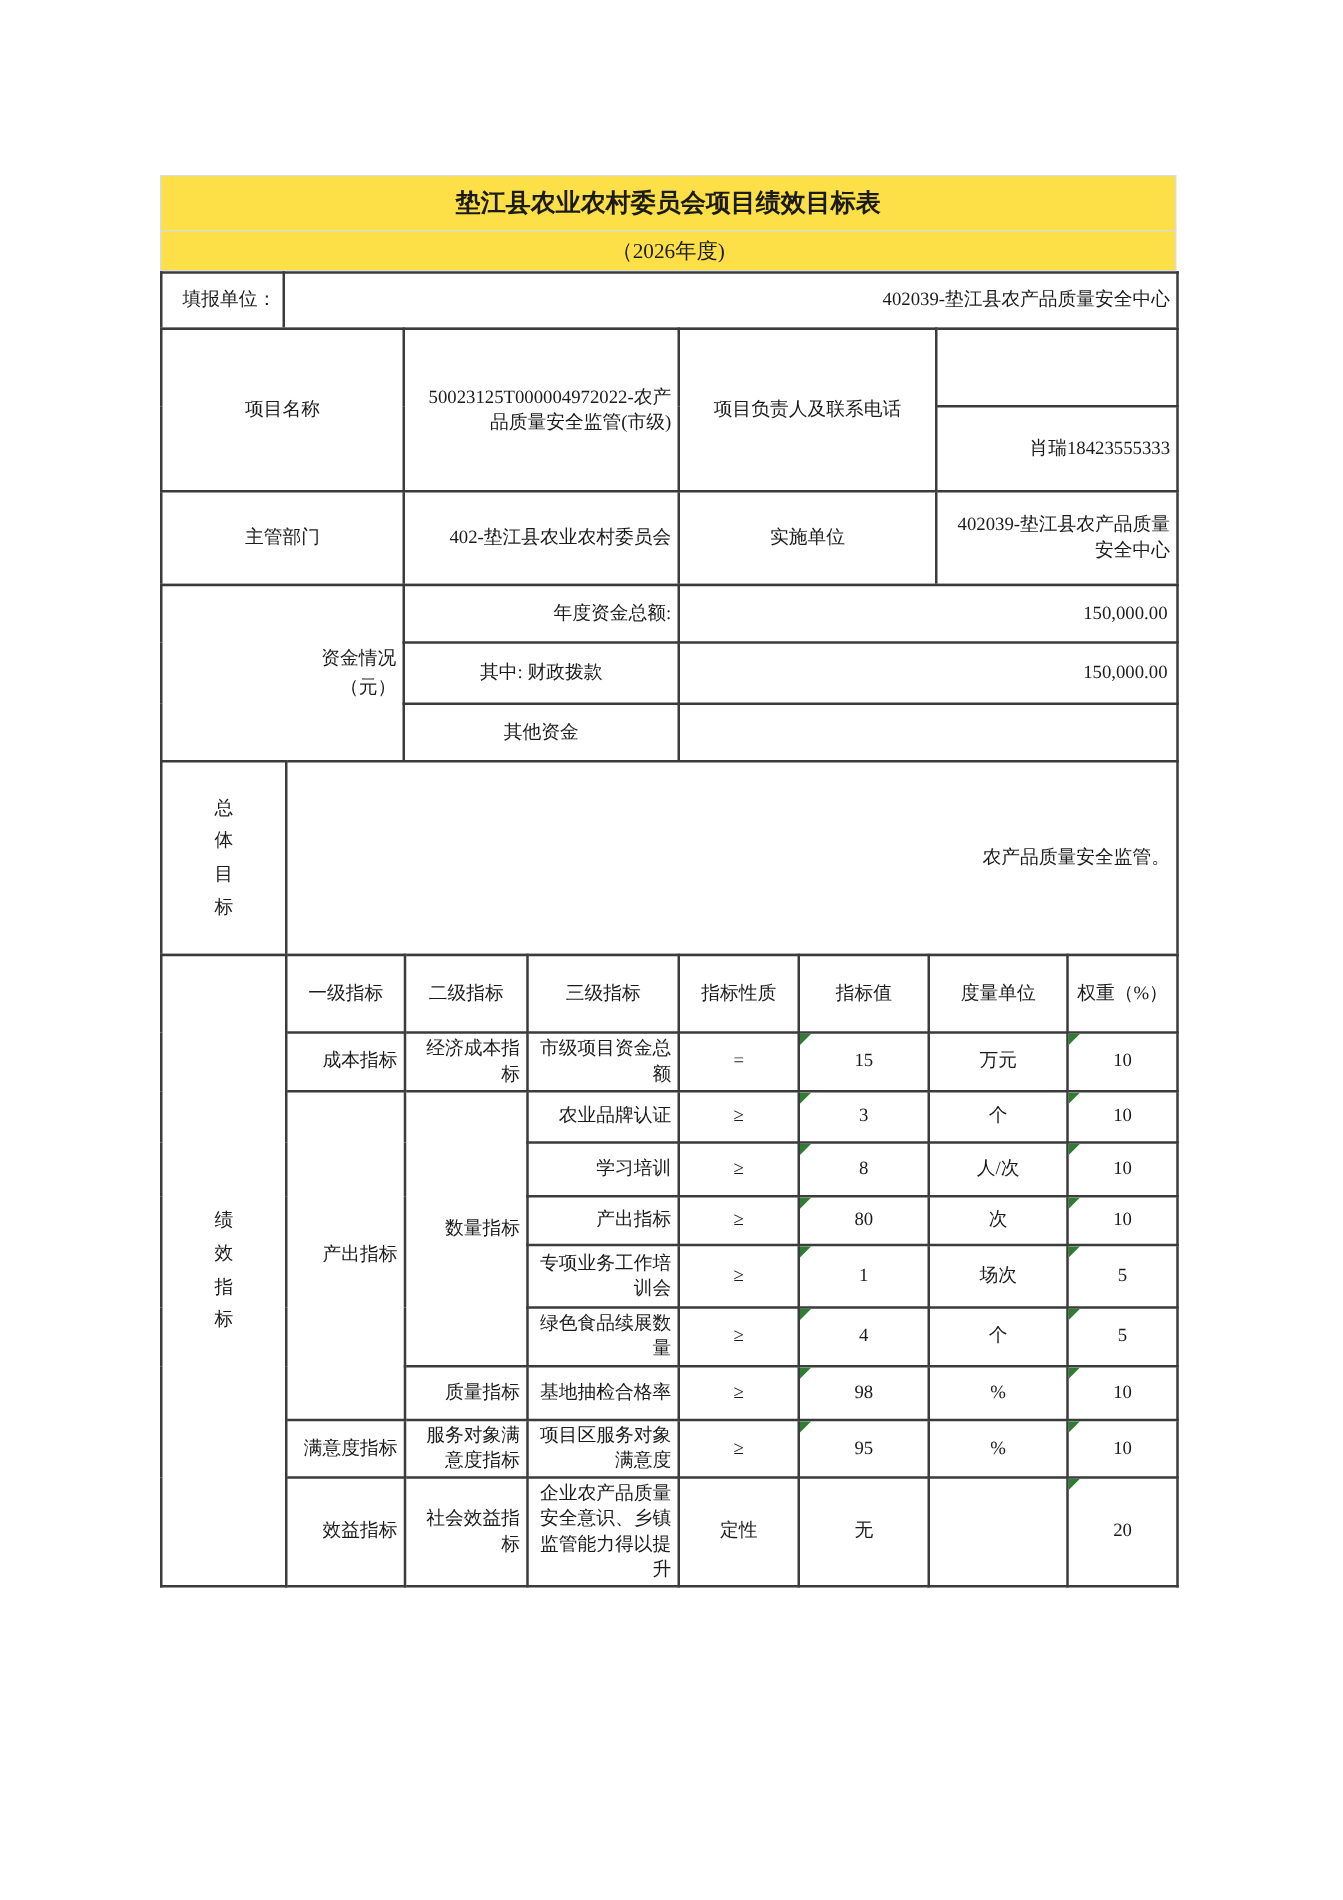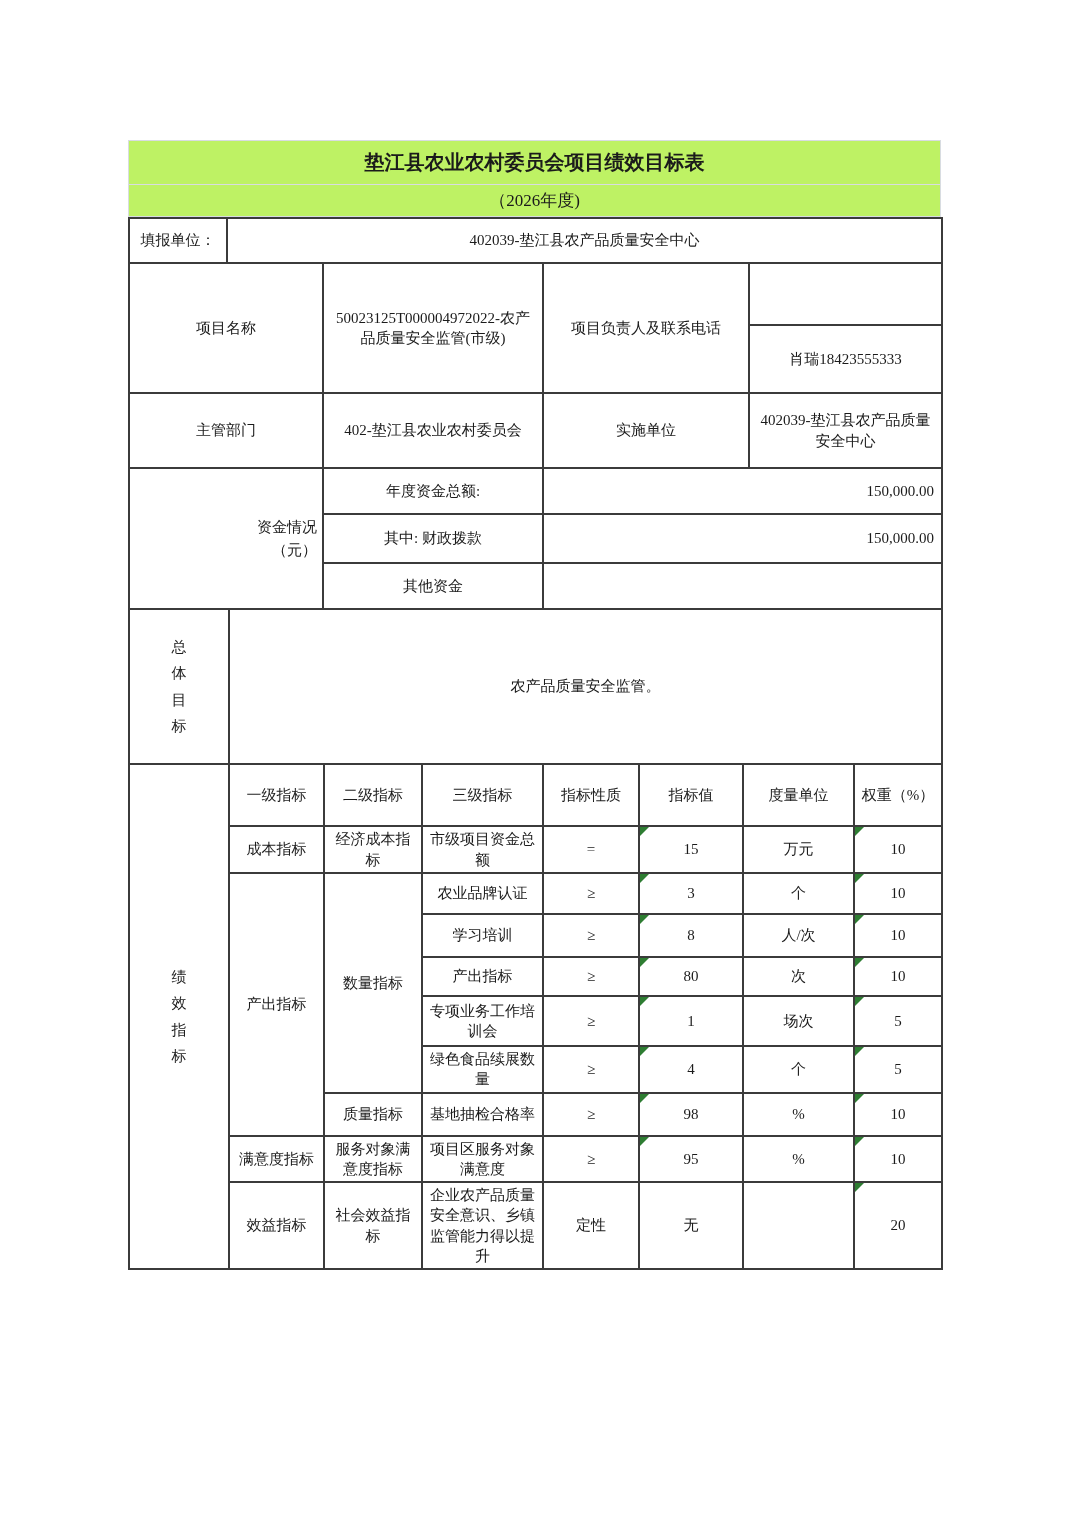--- a/index.html
+++ b/index.html
@@ -1,30 +1,30 @@
 <!DOCTYPE html>
 <html><head>
 <meta charset="utf-8">
 <style>
   html,body{margin:0;padding:0;}
   body{
     width:1074px;height:1520px;background:#ffffff;position:relative;
     font-family:"Liberation Serif","DejaVu Serif",serif;color:#1b1b1b;
   }
   .sheet{position:absolute;left:128px;top:140px;width:813px;}
-  .band{box-sizing:border-box;border:1px solid #d8dce1;display:flex;align-items:center;justify-content:center;background:#bef264;}
+  .band{box-sizing:border-box;border:1px solid #d8dce1;display:flex;align-items:center;justify-content:center;background:#fde047;}
   .band-title{height:45px;font-size:20px;font-weight:bold;}
   .band-sub{height:33px;margin-top:-1px;font-size:17px;font-weight:normal;}
   table{border-collapse:collapse;table-layout:fixed;width:813px;background:#fff;}
   table.dark{margin-top:-2px;}
   table.first-dark{margin-top:0;}
   td{border:2px solid #3b3b3b;font-size:15px;padding:2px 5px;box-sizing:border-box;
      overflow:hidden;word-break:break-all;line-height:1.35;position:relative;vertical-align:middle;}
   .c{text-align:center;}
-  .l{text-align:center;}
+  .l{text-align:right;}
   .r{text-align:right;padding-right:7px;margin-top:40px;}
   .vlabel{width:1em;margin:0 auto;word-break:break-all;line-height:1.75;text-align:right;}
   .two-line{line-height:1.5;text-align:right;}
   .marker{position:absolute;top:0;left:0;width:0;height:0;
           border-top:9px solid #2e7d32;border-right:9px solid transparent;}
 </style>
 </head>
 <body>
 
 <div class="sheet">

